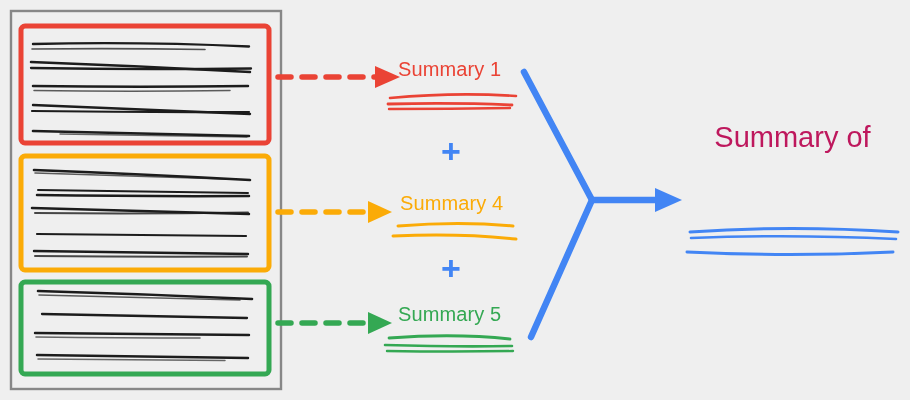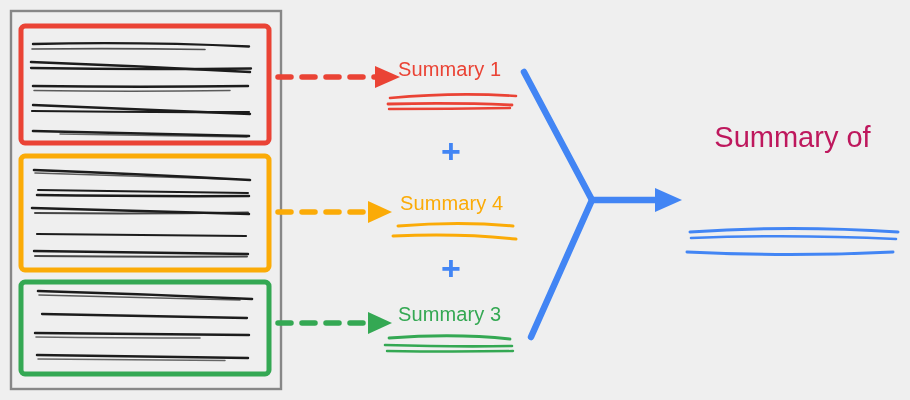--- a/index.html
+++ b/index.html
@@ -140,21 +140,21 @@
       <path d="M690 232 Q790 225 898 232" stroke-width="3.0"></path>
       <path d="M691 238 Q790 234 896 239" stroke-width="2.6"></path>
       <path d="M687 252 Q790 257 893 252" stroke-width="3.0"></path>
     </g>
   </svg>
 
   <div class="label summary-label" style="left:398px; top:58px; color:#ea4335;">Summary 1</div>
 
   <div class="label summary-label" style="left:400px; top:192px; color:#fbab07;">Summary 4</div>
 
-  <div class="label summary-label" style="left:398px; top:303px; color:#34a853;">Summary 3</div>
+  <div class="label summary-label" style="left:398px; top:303px; color:#34a853;">Summary 5</div>
 
   <div class="plus-sign" style="left:441px; top:134px; color:#4285f4;">+</div>
 
   <div class="plus-sign" style="left:441px; top:251px; color:#4285f4;">+</div>
 
   <div style="position:absolute; left:690px; top:120px; width:205px; text-align:center; color:#be185d;">
     <div class="final-label">Summary of</div>
   </div>
 
 </div>

